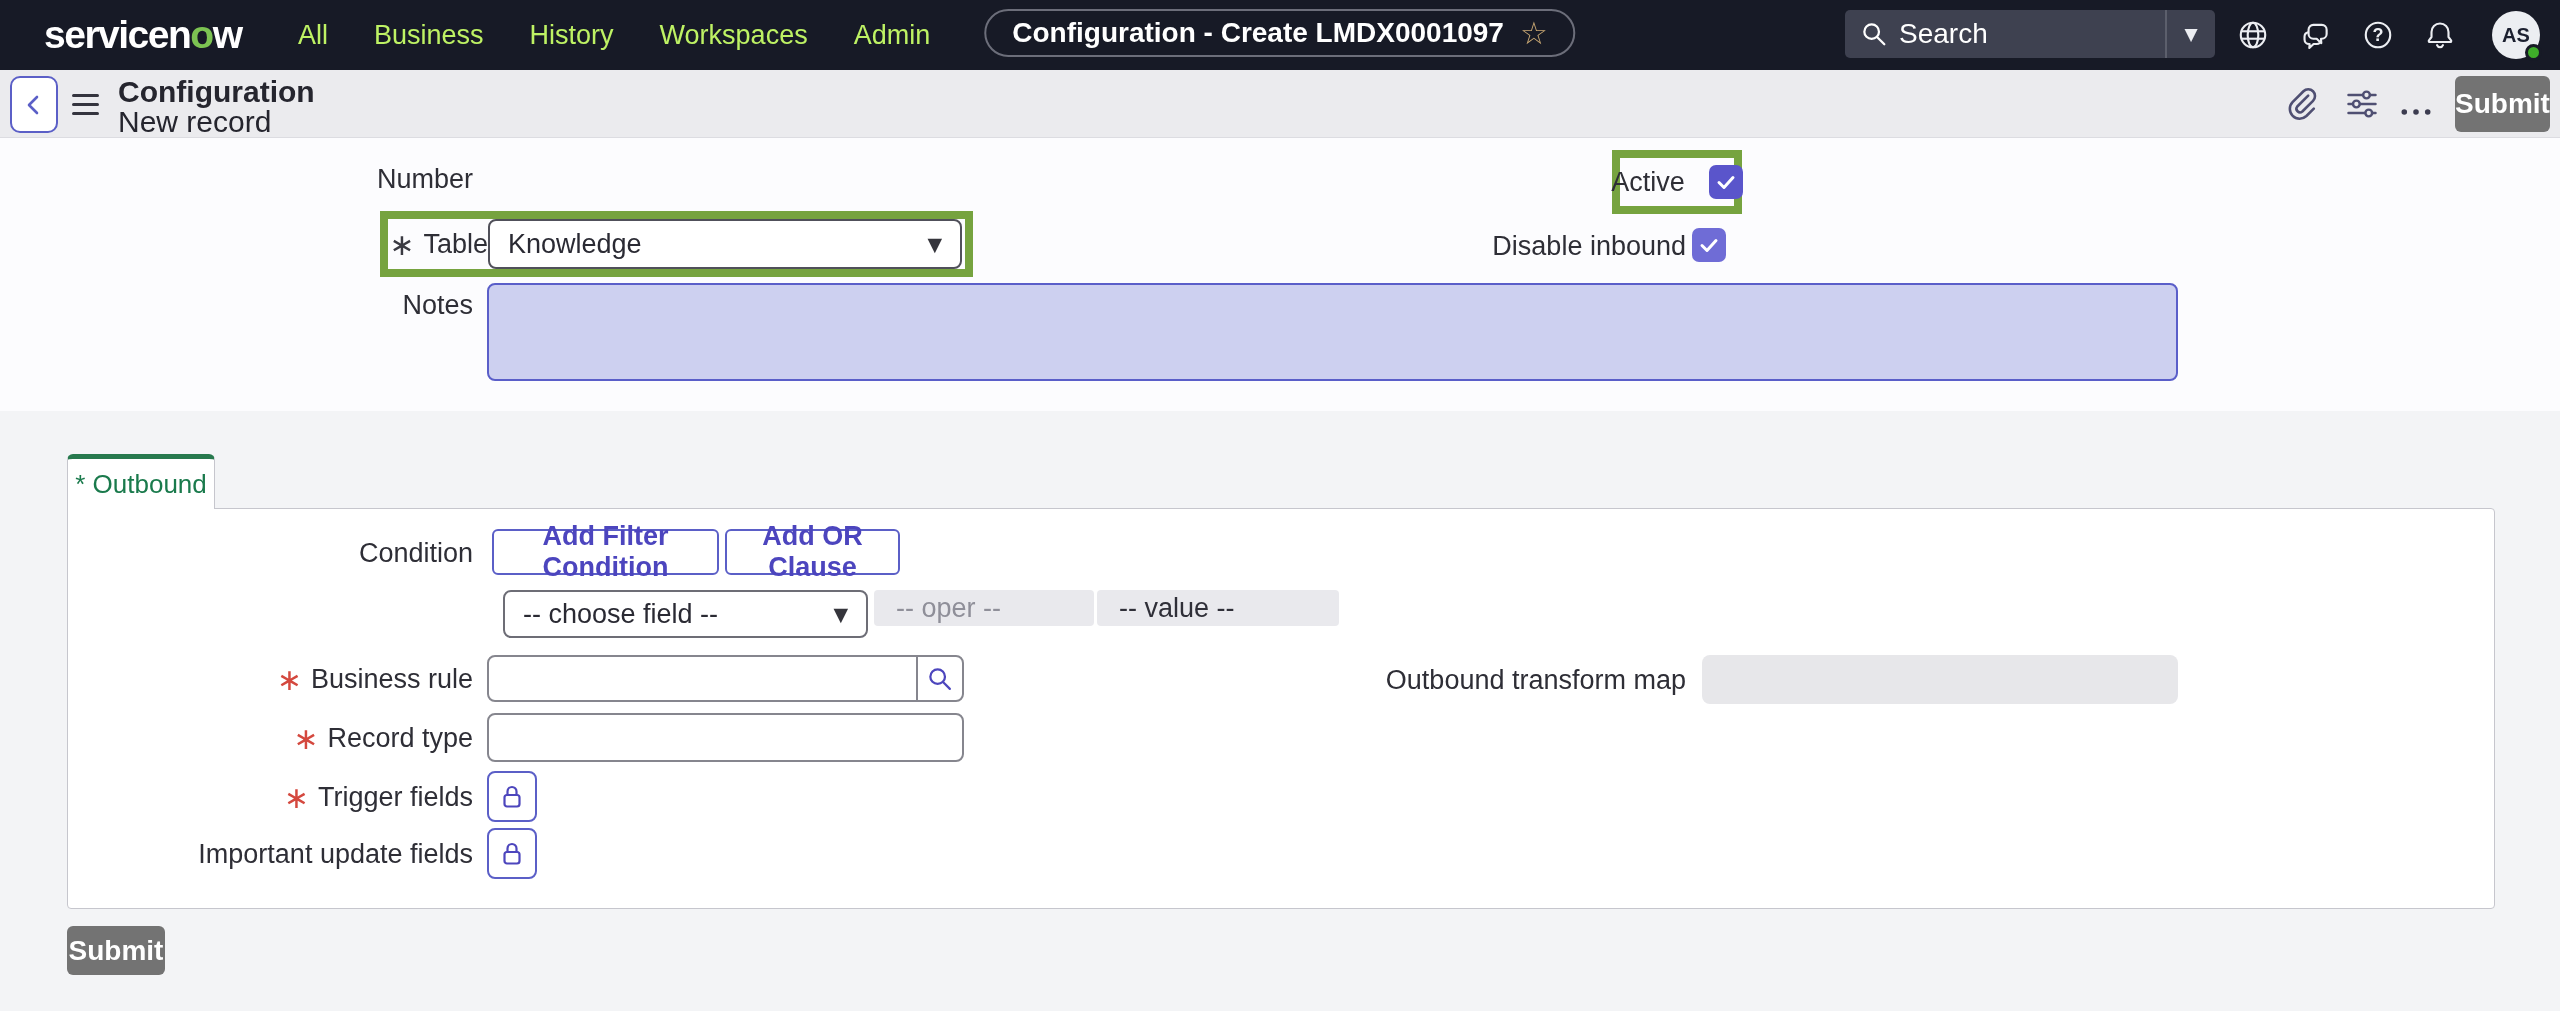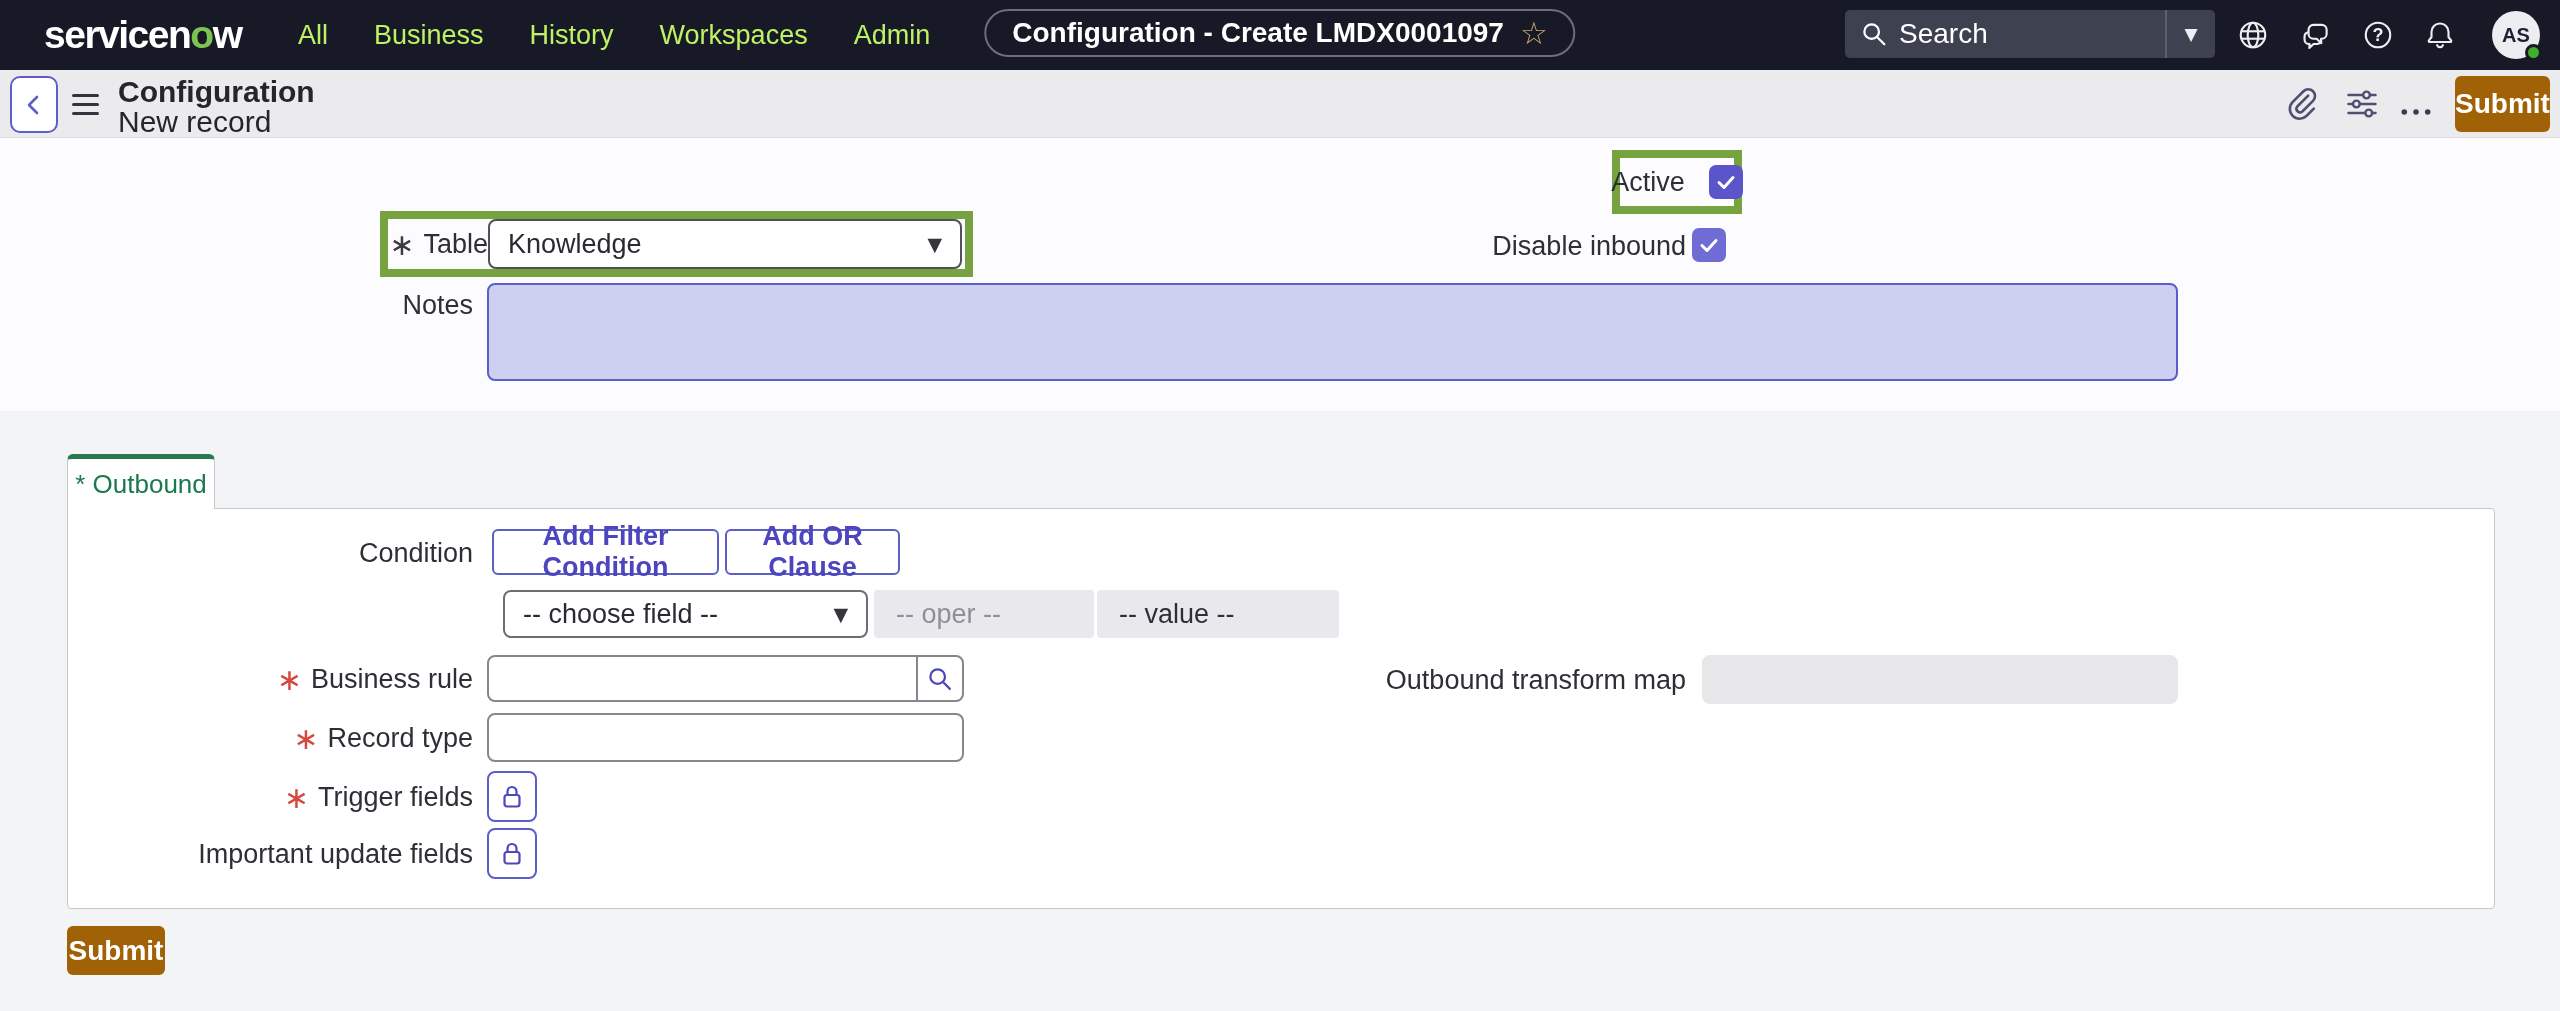--- a/index.html
+++ b/index.html
@@ -42,21 +42,21 @@
              background:#ebebee; border-bottom:1px solid #dcdce1; }
   .back-btn { position:absolute; left:10px; top:76px; width:48px; height:57px;
               background:#ffffff; border:2px solid #5b5fc7; border-radius:10px;
               display:flex; align-items:center; justify-content:center; cursor:pointer; }
   .burger { position:absolute; left:72px; top:94px; width:27px; cursor:pointer; }
   .burger span { display:block; height:3.4px; background:#34343e; border-radius:2px; margin-bottom:5.6px; }
   .rec-title { position:absolute; left:118px; top:77px; line-height:30px; font-size:30px; color:#25252e; }
   .rec-title .t1 { font-weight:700; }
   .ticon { position:absolute; top:86px; width:36px; height:36px; display:flex;
            align-items:center; justify-content:center; cursor:pointer; }
-  .btn-primary { background:#a16207; color:#ffffff; font-weight:700; font-size:28px;
+  .btn-primary { background:#737373; color:#ffffff; font-weight:700; font-size:28px;
                  border:none; border-radius:6px; display:flex; align-items:center;
                  justify-content:center; cursor:pointer; font-family:inherit; }
   .submit-top { position:absolute; left:2455px; top:76px; width:95px; height:56px; }
 
   
   .form-area { position:absolute; left:0; top:138px; width:2560px; height:273px; background:#fcfcfe; }
   .lbl { position:absolute; font-size:27px; color:#2e2e36; line-height:34px;
          text-align:right; white-space:nowrap; }
   .ast { font-family:"DejaVu Sans", sans-serif; font-size:30px; margin-right:9px; vertical-align:-2px; }
   .ast-req { color:#d4483e; }
@@ -79,21 +79,21 @@
   .tab { position:absolute; left:67px; top:454px; width:148px; height:55px; z-index:2;
          background:#ffffff; border:1px solid #c6c6cd; border-bottom:none;
          border-top:5px solid #27794e; border-radius:6px 6px 0 0;
          display:flex; align-items:center; justify-content:center;
          color:#1a7a4c; font-size:26px; cursor:pointer; }
   .panel { position:absolute; left:67px; top:508px; width:2428px; height:401px; z-index:1;
            background:#ffffff; border:1px solid #c6c6cd; border-radius:0 4px 4px 4px; }
   .btn-outline { position:absolute; background:#ffffff; border:2px solid #5b5fc7; border-radius:6px;
                  color:#4c45be; font-weight:700; font-size:27px; display:flex; align-items:center;
                  justify-content:center; cursor:pointer; font-family:inherit; }
-  .cond-ph { position:absolute; height:48px; background:#e9e9ed; border-radius:4px;
+  .cond-ph { position:absolute; height:36px; background:#e9e9ed; border-radius:4px;
              display:flex; align-items:center; padding:0 22px; font-size:27px; }
   .input { position:absolute; background:#ffffff; border:2px solid #86868e; border-radius:8px; }
   .ref-input { display:flex; align-items:stretch; overflow:hidden; }
   .ref-input .spacer { flex:1; }
   .ref-input .ref-search { width:46px; border-left:2px solid #86868e; display:flex;
                            align-items:center; justify-content:center; cursor:pointer; }
   .lock-btn { position:absolute; width:50px; height:51px; background:#ffffff;
               border:2px solid #5b5fc7; border-radius:8px; display:flex; align-items:center;
               justify-content:center; cursor:pointer; }
   .field-disabled { position:absolute; background:#e7e7ea; border-radius:8px; }
@@ -202,20 +202,21 @@
   <svg width="40" height="12" viewBox="0 0 40 12">
     <circle cx="7" cy="6" r="3.1" fill="#3c3c50"></circle>
       <circle cx="20" cy="6" r="3.1" fill="#3c3c50"></circle>
       <circle cx="33" cy="6" r="3.1" fill="#3c3c50"></circle>
   </svg>
 </div>
 <button class="btn-primary submit-top">Submit</button>
 
 <div class="form-area">
 
+  <div class="lbl" style="left:0; width:473px; top:24px;">Number</div>
 
   <div class="green-box" style="left:1612px; top:12px; width:130px; height:64px; display:flex; align-items:center; justify-content:center; gap:24px;">
     <span style="font-size:27px;">Active</span>
     <span class="checkbox">
       <svg width="24" height="24" viewBox="0 0 24 24" fill="none" stroke="#ffffff" stroke-width="3" stroke-linecap="round" stroke-linejoin="round">
           <polyline points="5,12.5 10,17.5 19,7.5"></polyline>
         </svg>
     </span>
   </div>
 

